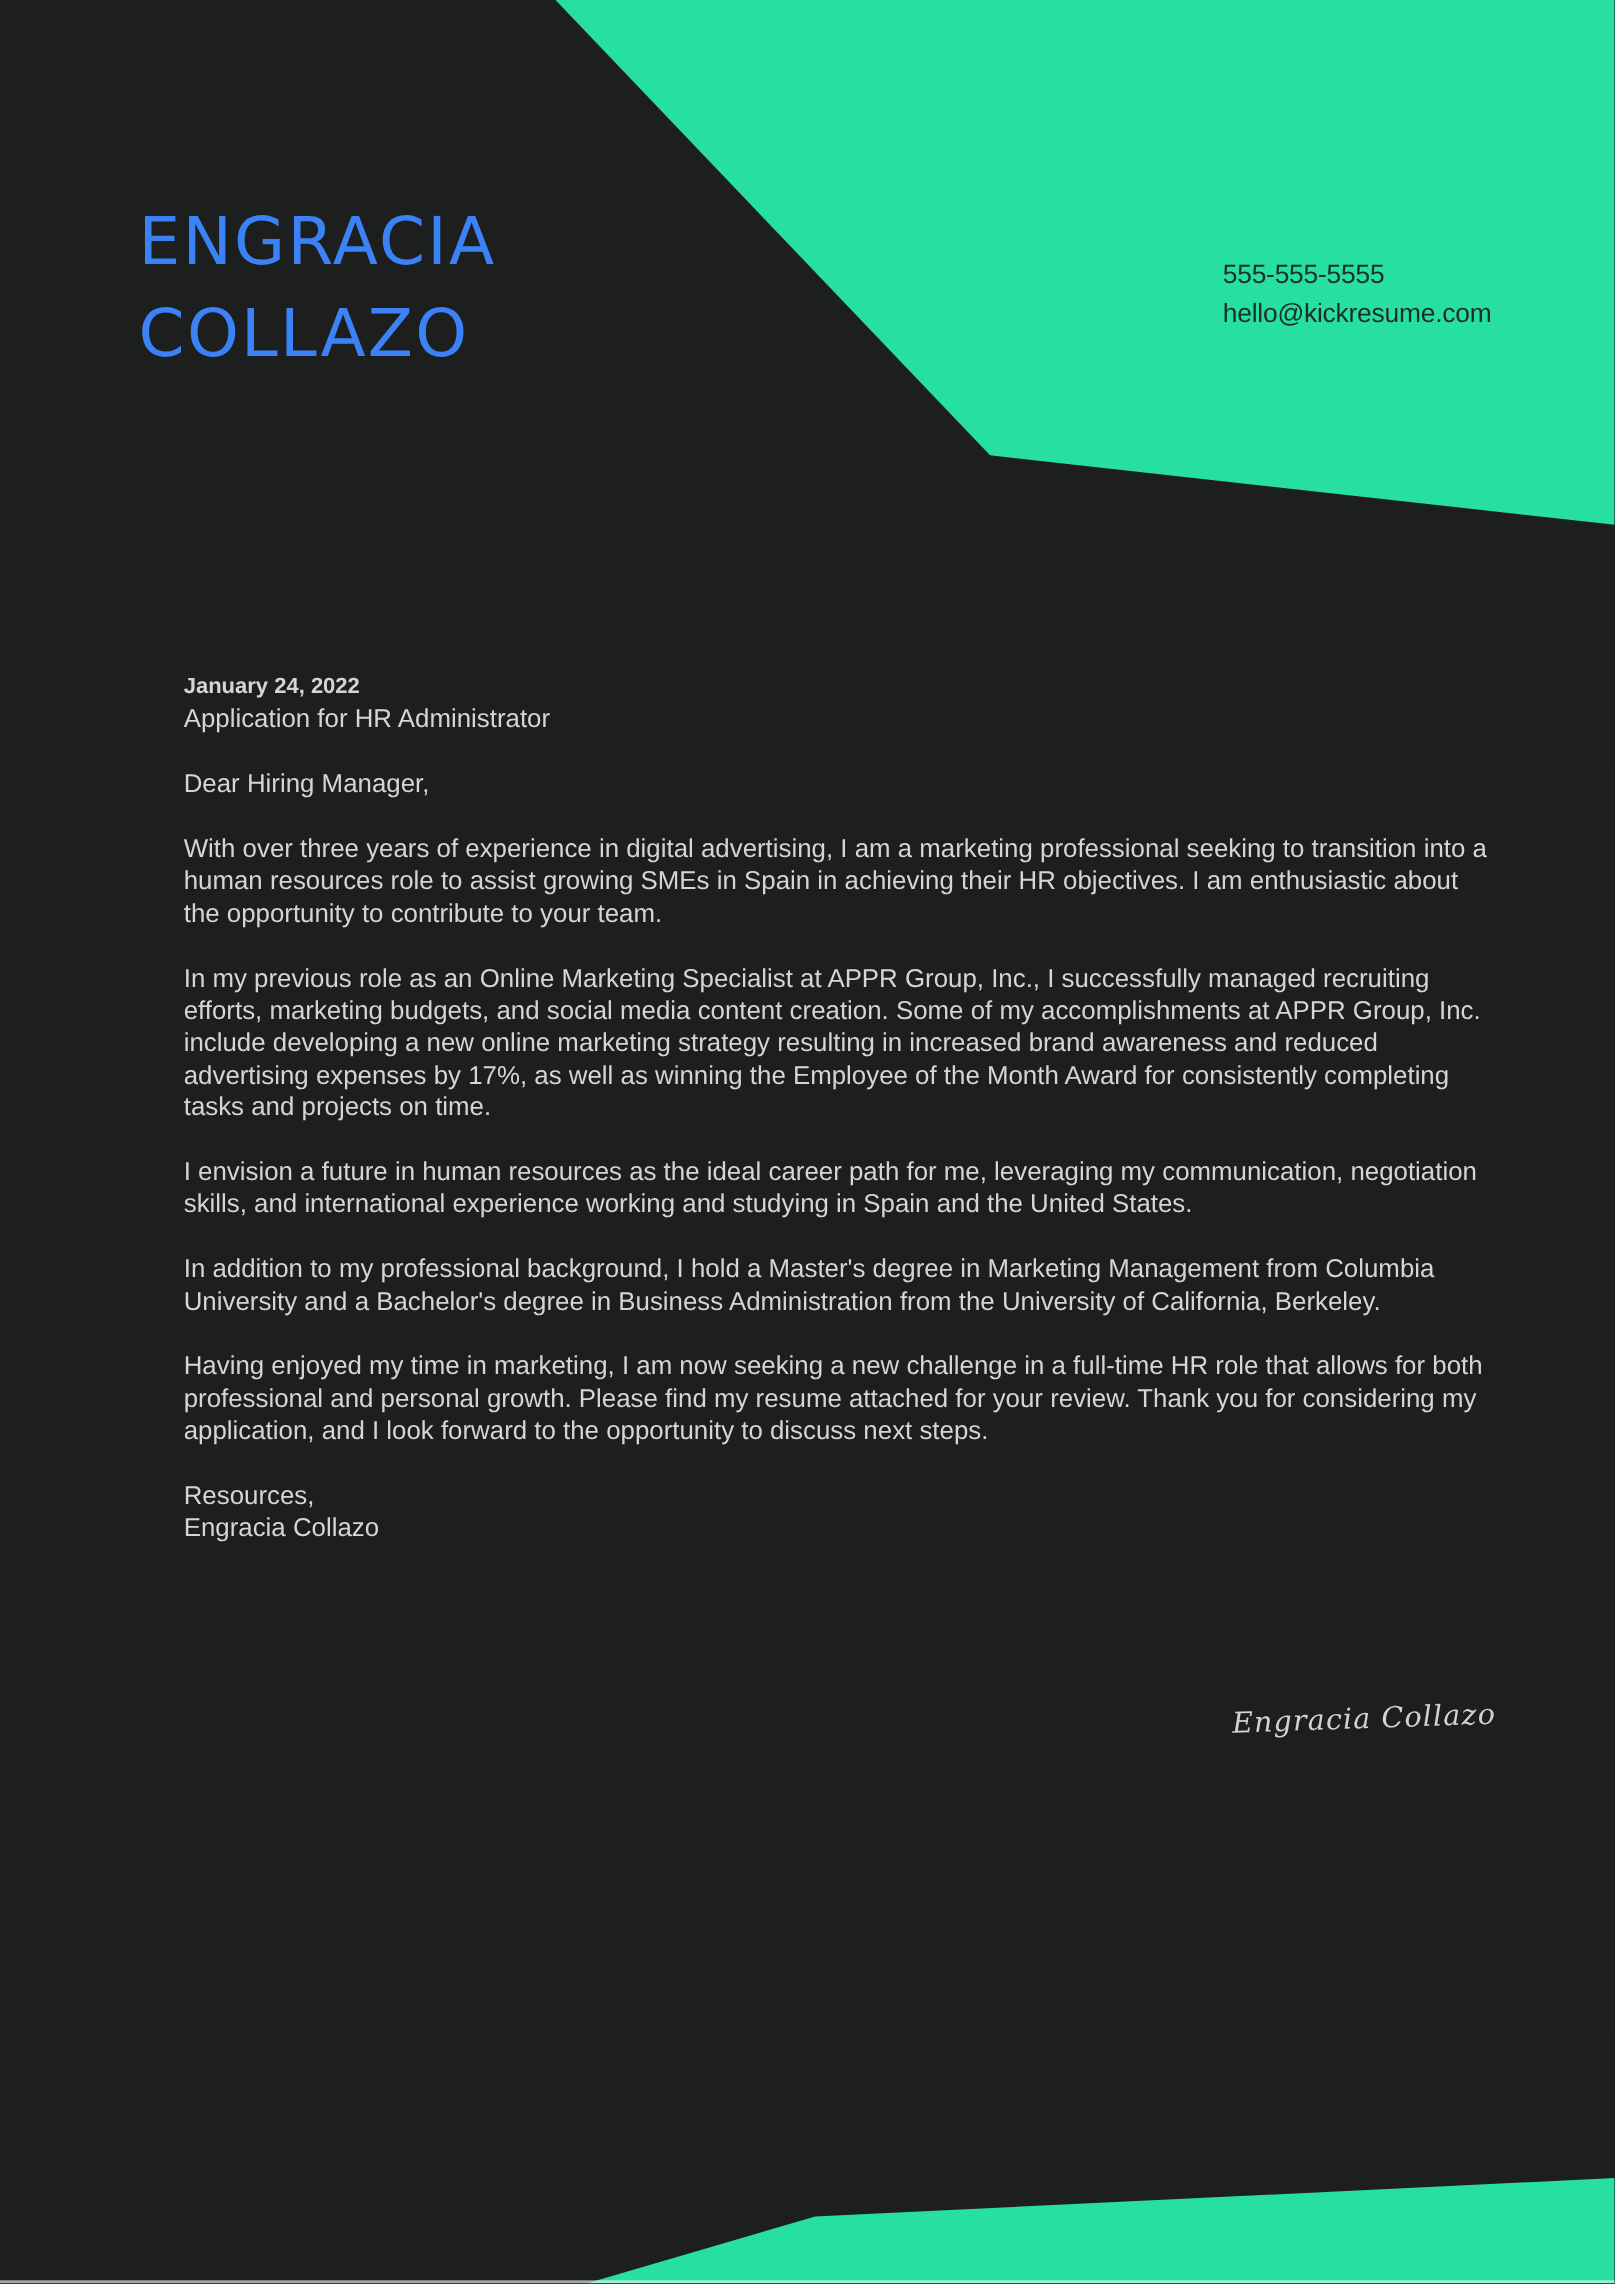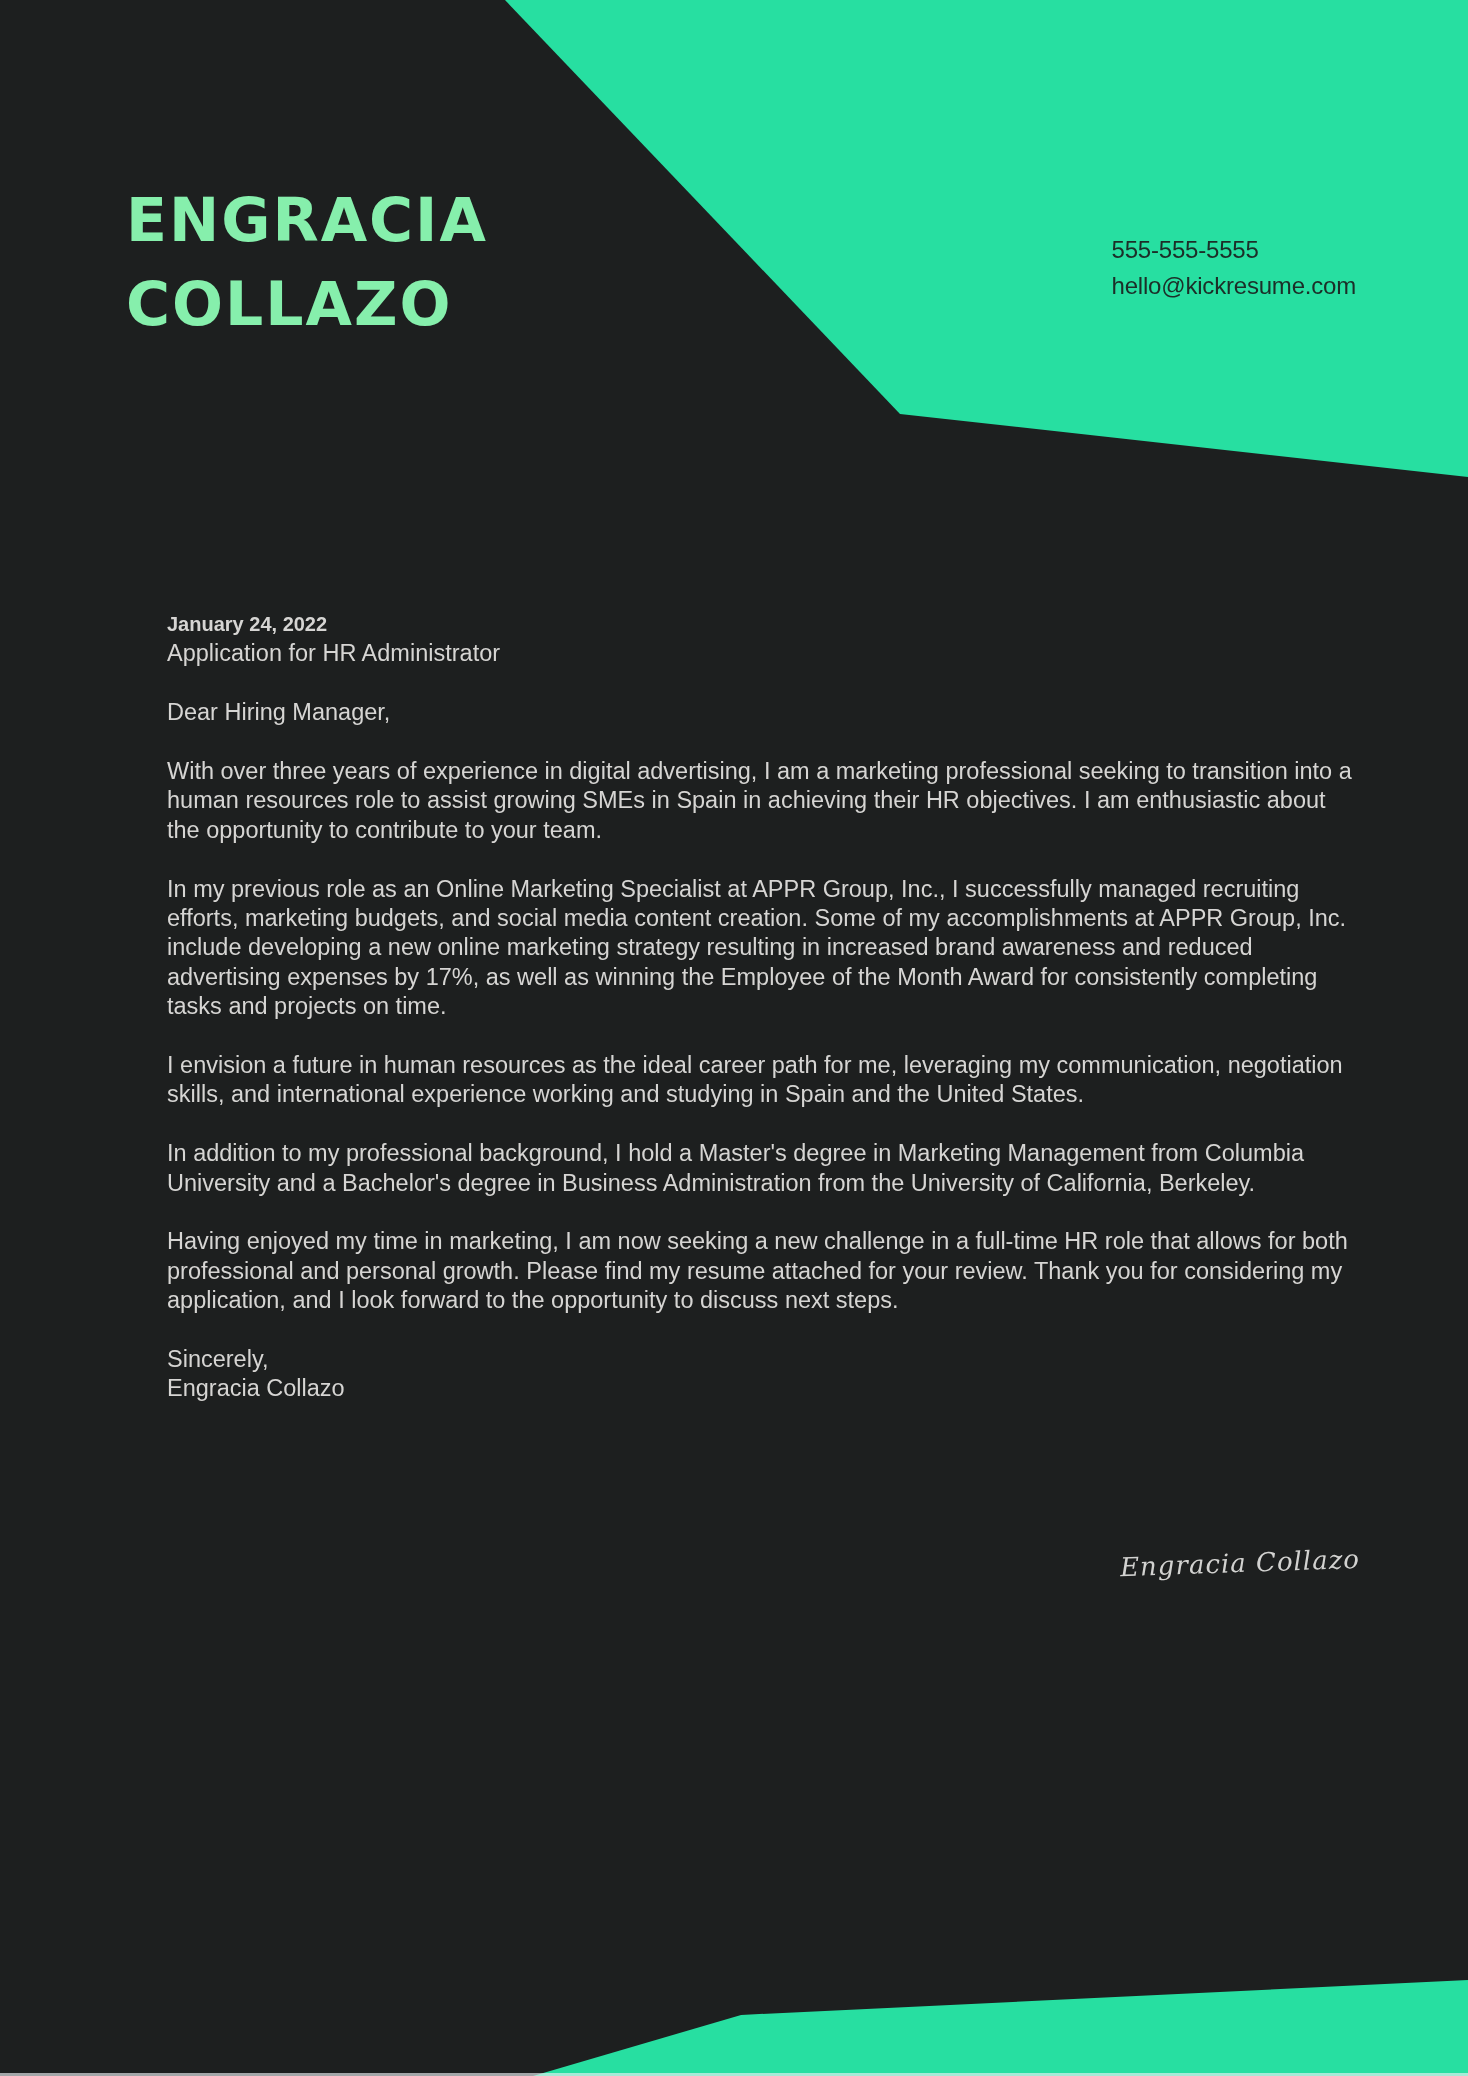--- a/index.html
+++ b/index.html
@@ -32,25 +32,25 @@
     left: 0; right: 0; bottom: 0;
     height: 3px;
     background: rgba(235, 241, 245, 0.65);
   }
   
   .name-block {
     position: absolute;
     left: 126px;
     top: 178px;
     font-family: "DejaVu Sans", "Liberation Sans", sans-serif;
-    font-weight: 700;
+    font-weight: 400;
     font-size: 60px;
     line-height: 84px;
     letter-spacing: 2px;
-    color: #86efac;
+    color: #3b82f6;
     text-transform: uppercase;
   }
   .contact-block {
     position: absolute;
     right: 112px;
     top: 232px;
     text-align: left;
     font-size: 24px;
     line-height: 36px;
     color: #1c2e28;
@@ -115,20 +115,20 @@
   <div class="letter">
     <p class="date-line">January 24, 2022</p>
     <p class="subject-line">Application for HR Administrator</p>
     <p>Dear Hiring Manager,</p>
     <p>With over three years of experience in digital advertising, I am a marketing professional seeking to transition into a human resources role to assist growing SMEs in Spain in achieving their HR objectives. I am enthusiastic about the opportunity to contribute to your team.</p>
     <p>In my previous role as an Online Marketing Specialist at APPR Group, Inc., I successfully managed recruiting efforts, marketing budgets, and social media content creation. Some of my accomplishments at APPR Group, Inc. include developing a new online marketing strategy resulting in increased brand awareness and reduced advertising expenses by 17%, as well as winning the Employee of the Month Award for consistently completing tasks and projects on time.</p>
     <p>I envision a future in human resources as the ideal career path for me, leveraging my communication, negotiation skills, and international experience working and studying in Spain and the United States.</p>
     <p>In addition to my professional background, I hold a Master's degree in Marketing Management from Columbia University and a Bachelor's degree in Business Administration from the University of California, Berkeley.</p>
     <p>Having enjoyed my time in marketing, I am now seeking a new challenge in a full-time HR role that allows for both professional and personal growth. Please find my resume attached for your review. Thank you for considering my application, and I look forward to the opportunity to discuss next steps.</p>
       <div class="closing">
-      <p>Sincerely,</p>
+      <p>Resources,</p>
       <p>Engracia Collazo</p>
     </div>
   </div>
 
   <div class="signature-script">Engracia Collazo</div>
 
 </div>
 
 </body></html>

